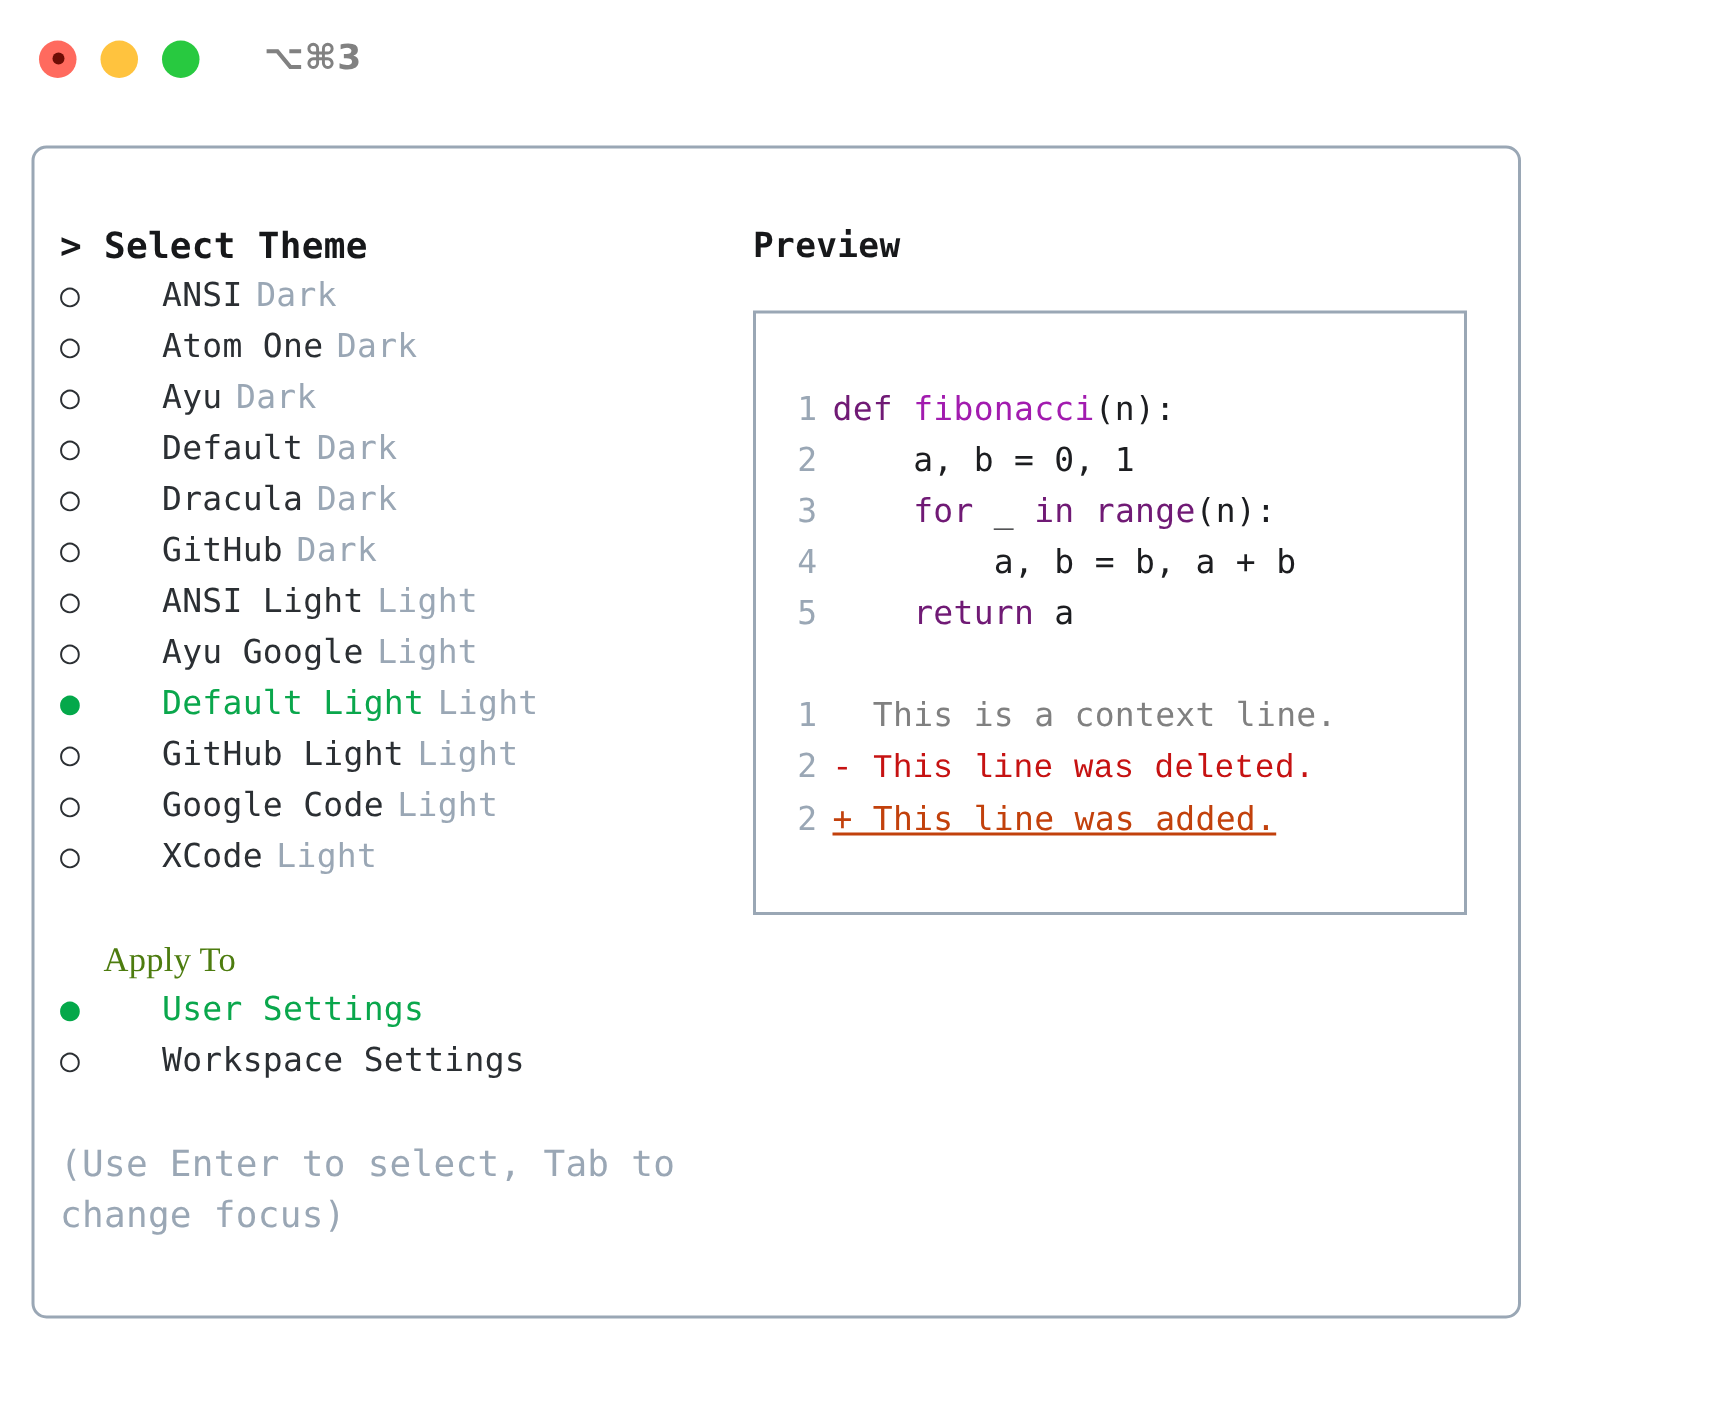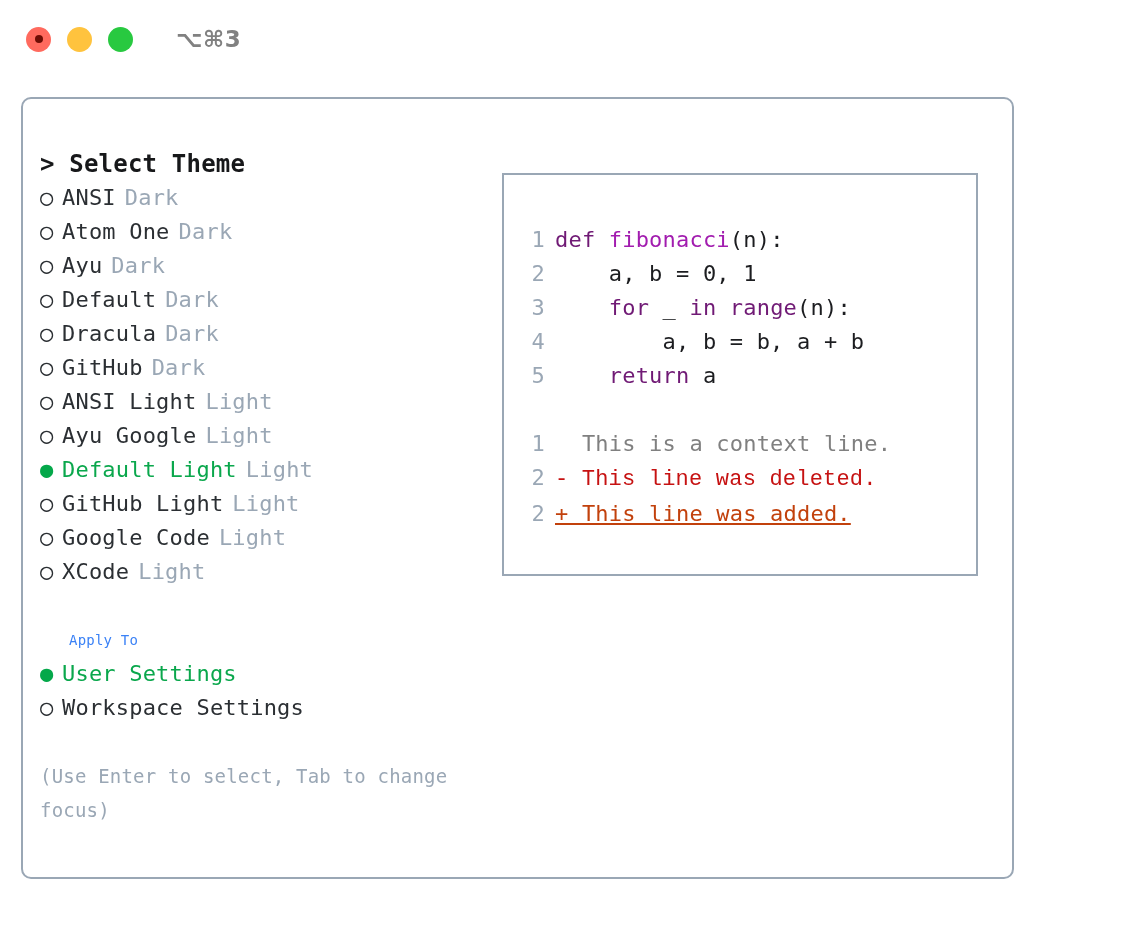--- a/index.html
+++ b/index.html
@@ -112,41 +112,42 @@
     letter-spacing: 0.2px;
   }
   .bullet {
     display: inline-block;
     width: 22px;
     flex: 0 0 22px;
     color: #2b2f33;
     font-size: 22px;
   }
   .row.selected .bullet { color: #04a84a; }
-  .row .name { color: #2b2f33; }
+  .row .name { color: #2b2f33; margin-left: 46px; }
   .row.selected .name { color: #0aa74c; }
   .row .tag {
     color: #9aa7b5;
     margin-left: 9px;
   }
 
   .section-gap { height: 34px; }
 
   .apply-title {
-    font-size: 14px;
-    color: #3b82f6;
+    font-size: 23px;
+    color: #4d7c0f;
     line-height: 34px;
     padding-left: 29px;
     white-space: pre;
     letter-spacing: 0.2px;
+    font-family: Liberation Serif, serif;
   }
 
   .hint {
     margin-top: 34px;
-    font-size: 19px;
+    font-size: 24px;
     line-height: 34px;
     color: #9aa7b5;
     width: 420px;
     letter-spacing: 0.2px;
   }
 
   
   .right-col {
     position: absolute;
     left: 479px;
@@ -235,20 +236,21 @@
 
         <div id="apply-list">
             <div class="row selected"><span class="bullet">●</span><span class="name">User Settings</span></div>
             <div class="row"><span class="bullet">○</span><span class="name">Workspace Settings</span></div>
           </div>
 
         <div class="hint">(Use Enter to select, Tab to change focus)</div>
       </div>
 
       <div class="right-col">
+        <div class="preview-title">Preview</div>
 
         <div class="preview-box">
           <div class="code" id="code-block"><span class="code-line"><span class="lineno">1</span><span class="tok-kw">def </span><span class="tok-fn">fibonacci</span><span class="tok-plain">(n):</span></span><span class="code-line"><span class="lineno">2</span><span class="tok-plain">    a, b = 0, 1</span></span><span class="code-line"><span class="lineno">3</span><span class="tok-plain">    </span><span class="tok-kw">for</span><span class="tok-plain"> _ </span><span class="tok-kw">in</span><span class="tok-plain"> </span><span class="tok-kw">range</span><span class="tok-plain">(n):</span></span><span class="code-line"><span class="lineno">4</span><span class="tok-plain">        a, b = b, a + b</span></span><span class="code-line"><span class="lineno">5</span><span class="tok-plain">    </span><span class="tok-kw">return</span><span class="tok-plain"> a</span></span><span class="blank-line"></span><span class="code-line"><span class="lineno">1</span><span class="diff-ctx">  This is a context line.</span></span><span class="code-line"><span class="lineno">2</span><span class="diff-del">- This line was deleted.</span></span><span class="code-line"><span class="lineno">2</span><span class="diff-add">+ This line was added.</span></span></div>
         </div>
       </div>
 
     </div>
   </div>
 </div>
 

